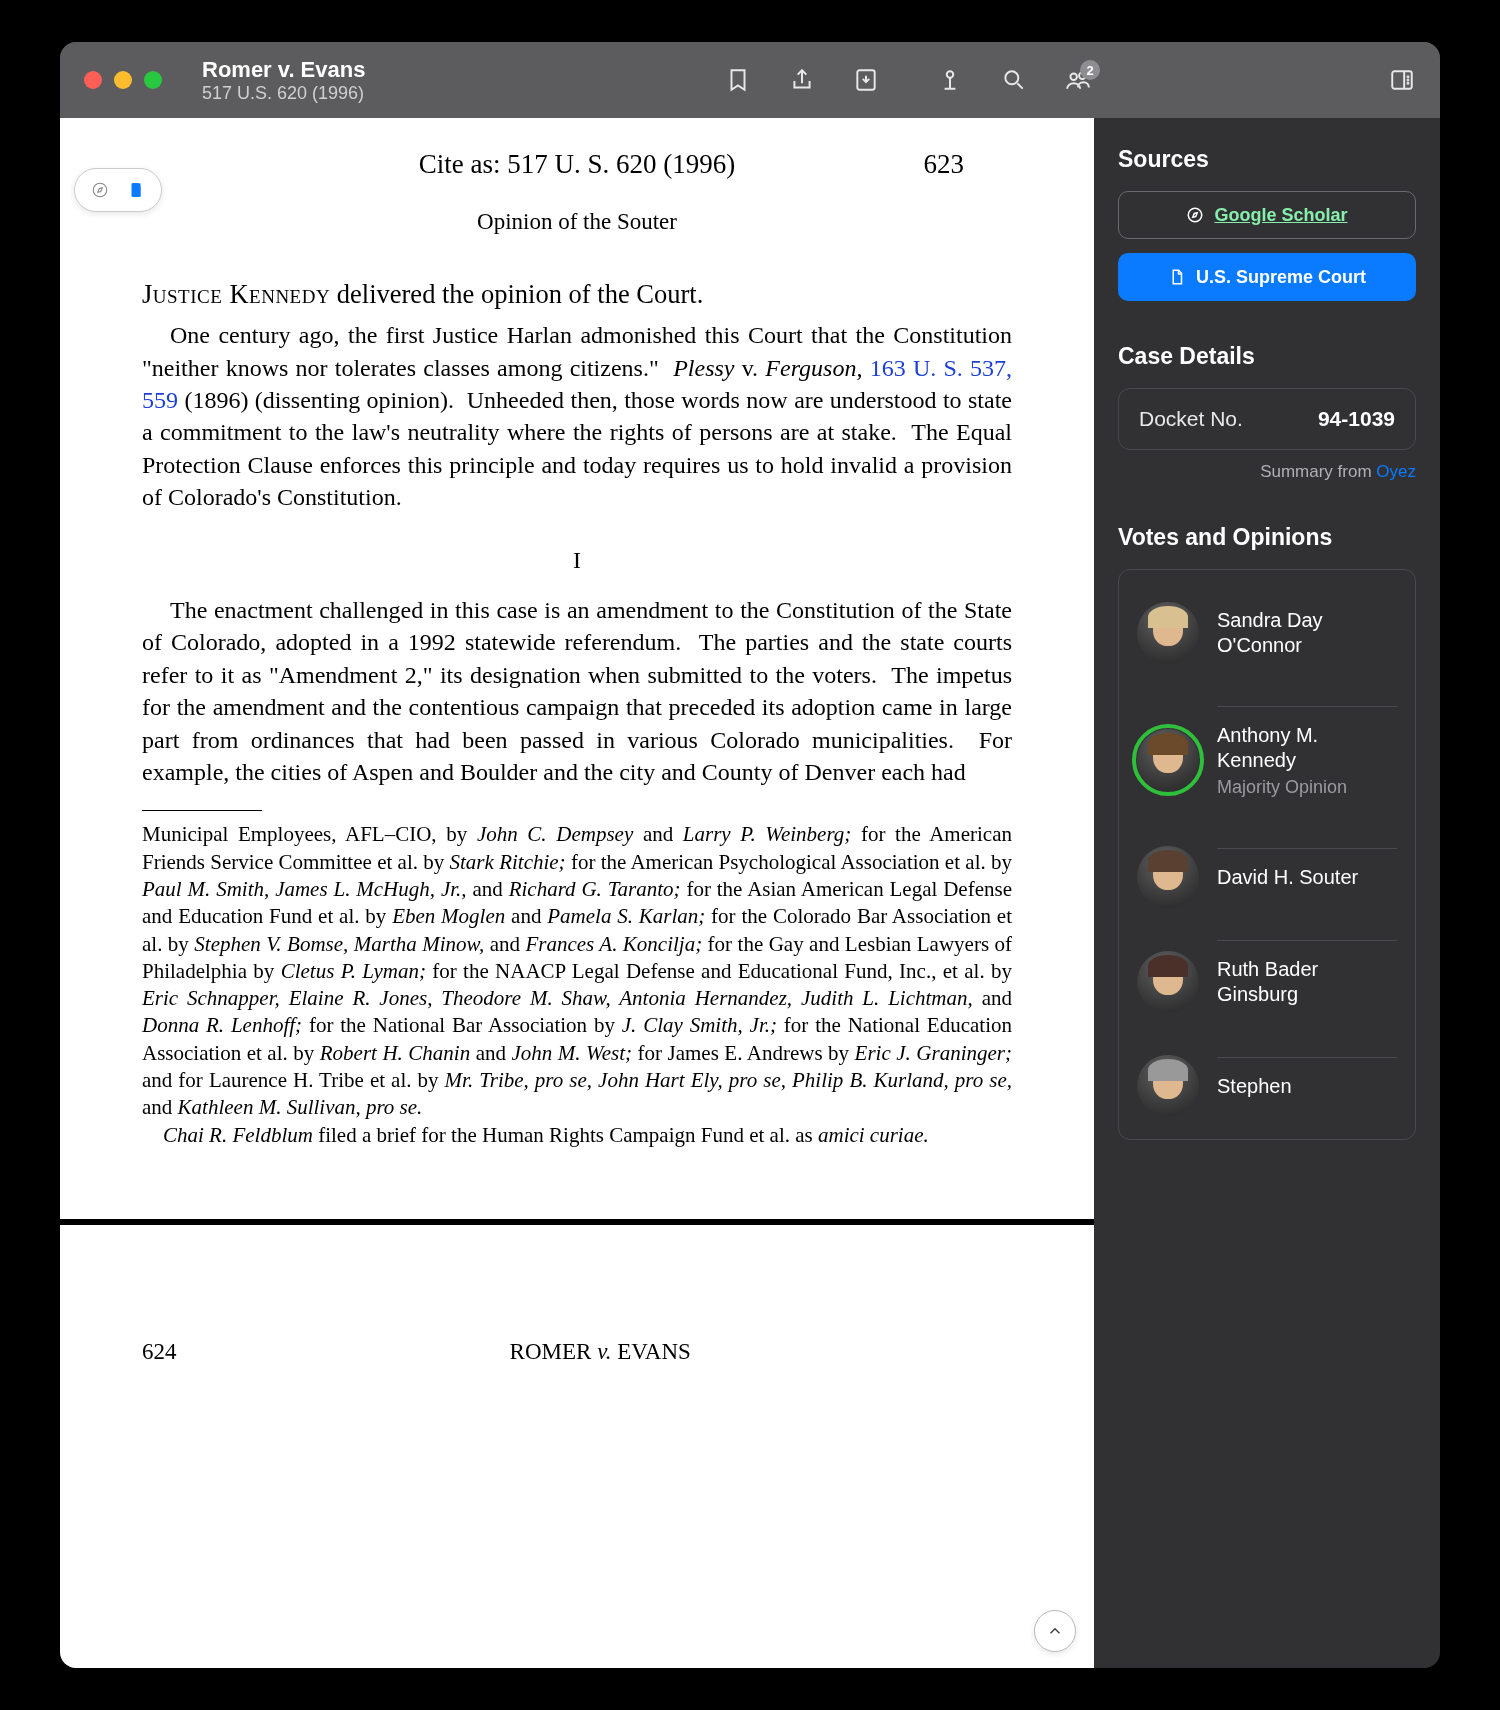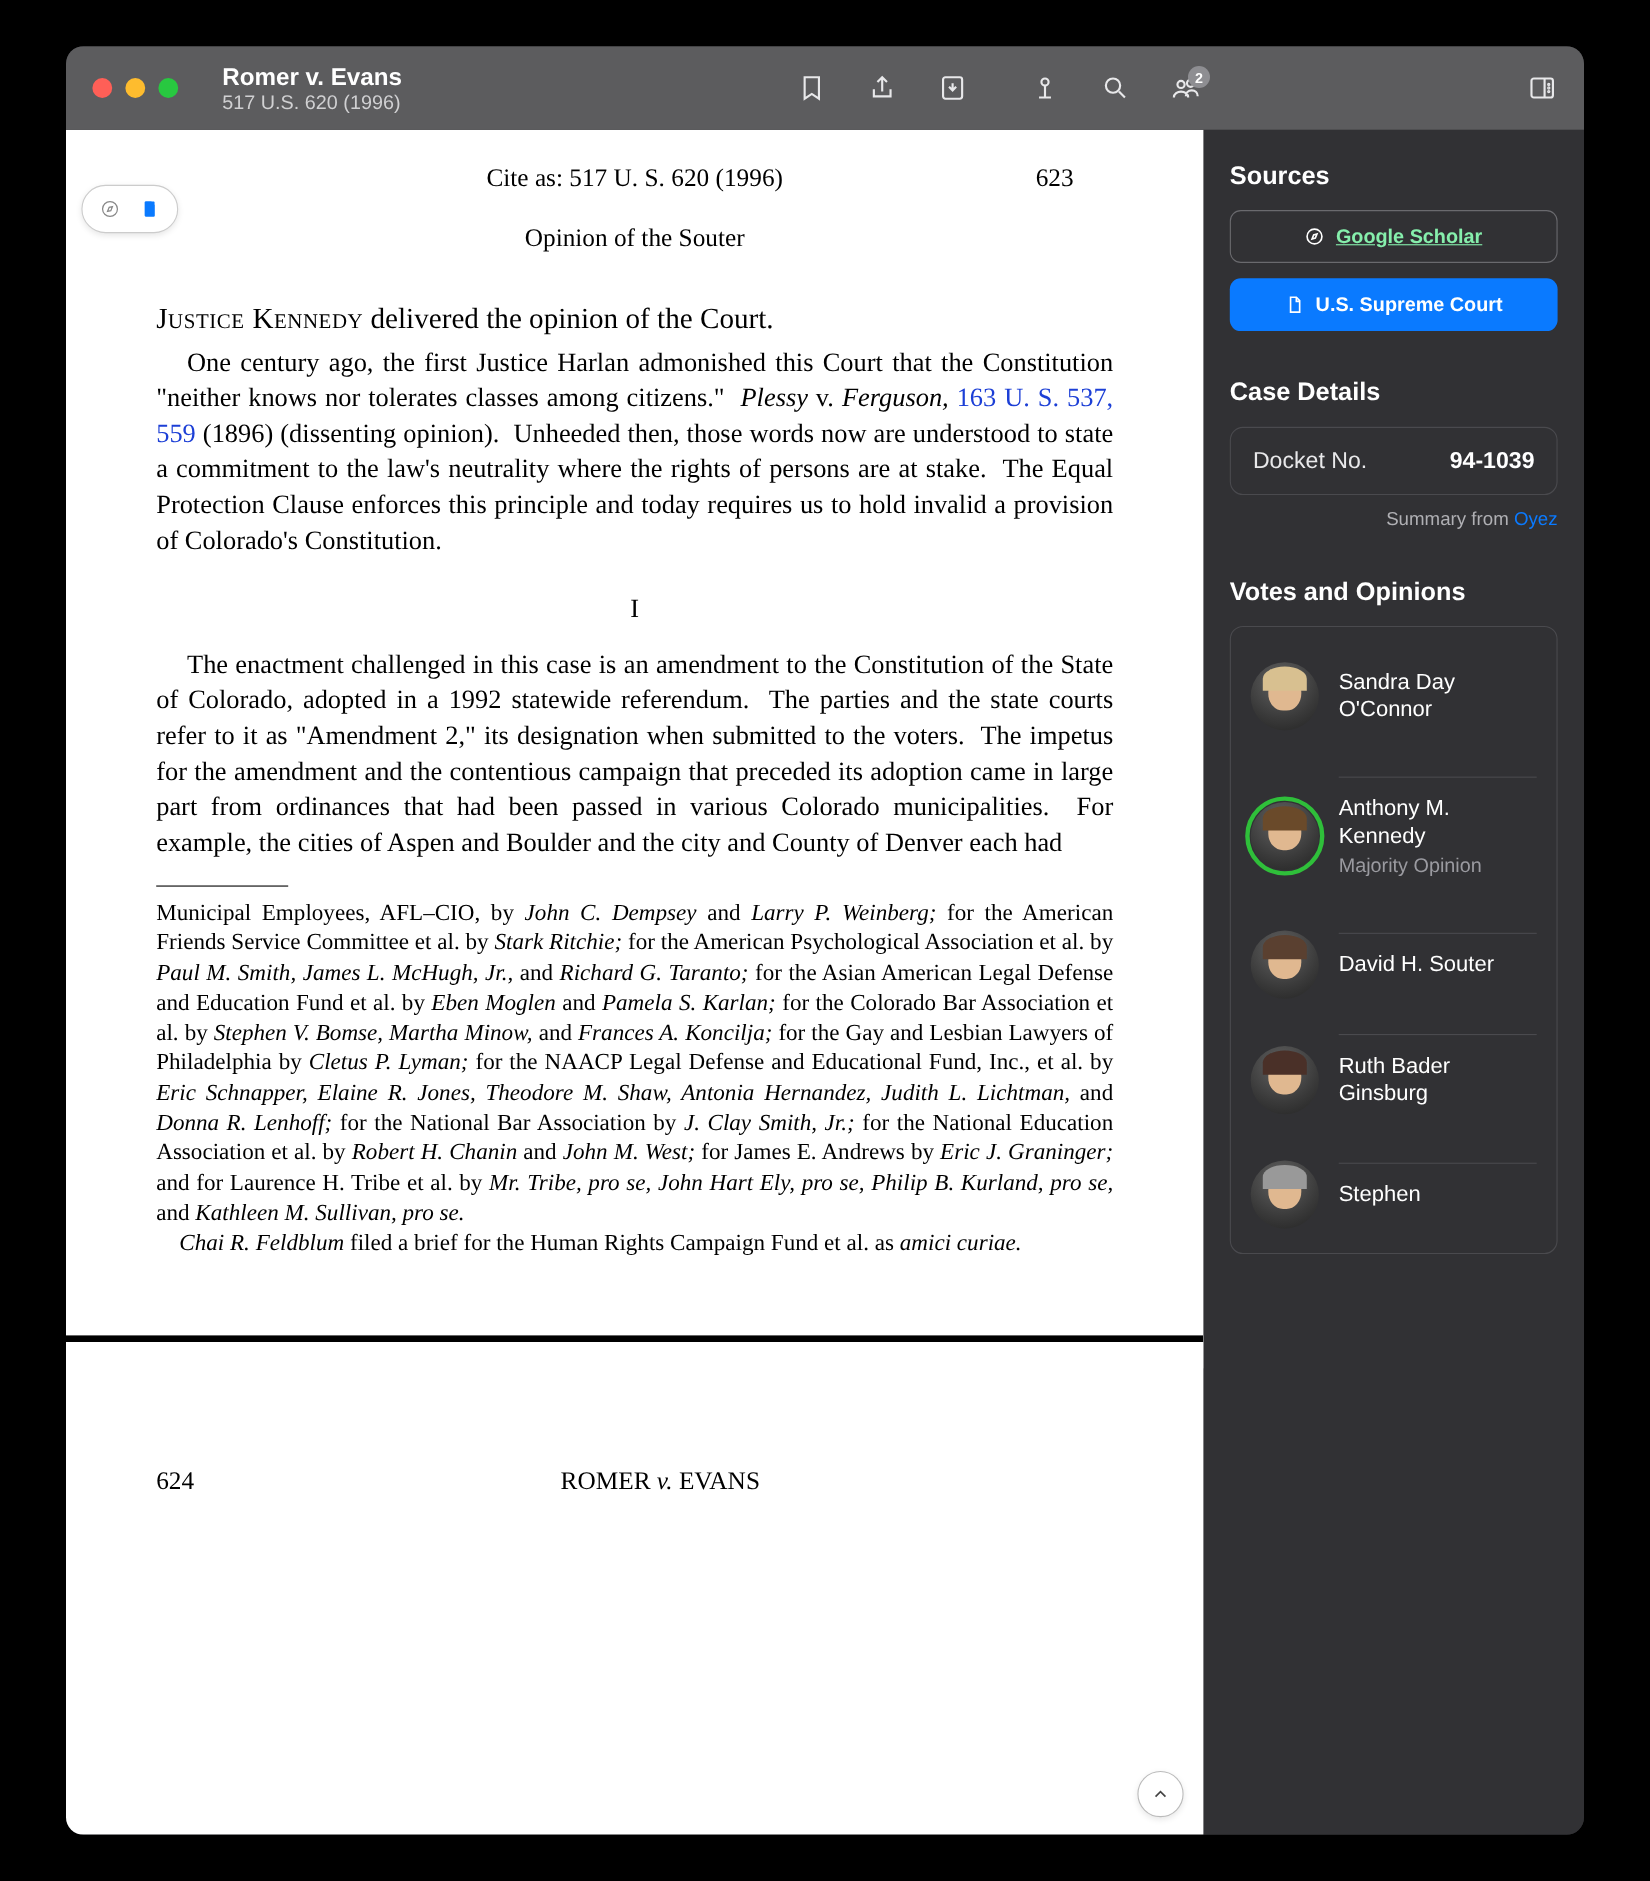--- a/index.html
+++ b/index.html
@@ -82,22 +82,22 @@
     .pill-btn.active { background: #fff; }
     .pill-btn:first-child svg{stroke:#888;fill:none;stroke-width:1.5;}
     .pill-btn.active svg path{fill:#0a7aff;}
     .page {
       padding: 28px 70px 24px 70px;
       font-family: "Century Schoolbook", "Georgia", serif;
       color: #000;
       font-size: 24px;
       line-height: 1.35;
     }
-    .cite-line { text-align: center; font-size: 23px; display:flex; justify-content:center; position:relative; margin-bottom:24px;}
-    .cite-line .pnum{position:absolute; right:48px;}
+    .cite-line { text-align: center; font-size: 27px; display:flex; justify-content:center; position:relative; margin-bottom:24px;}
+    .cite-line .pnum{position:absolute; right:60px;}
     .opinion-of { text-align: center; font-size: 23px; margin: 20px 0 40px; }
     .lede { font-size: 26.5px; margin: 0 0 6px 12px; }
     .lede .sc { font-variant: small-caps; letter-spacing:0.5px;}
     .para { text-align: justify; margin: 0 12px; text-indent: 28px; }
     .para a { color: #1c3fd6; text-decoration: none; }
     .para i{font-style:italic;}
     .section-num { text-align: center; font-size: 24px; margin: 30px 0 18px 0; }
     .fn-sep { width: 120px; border:none; border-top:1px solid #000; margin: 22px 0 10px 12px; }
     .footnote {
       font-size: 21px;

